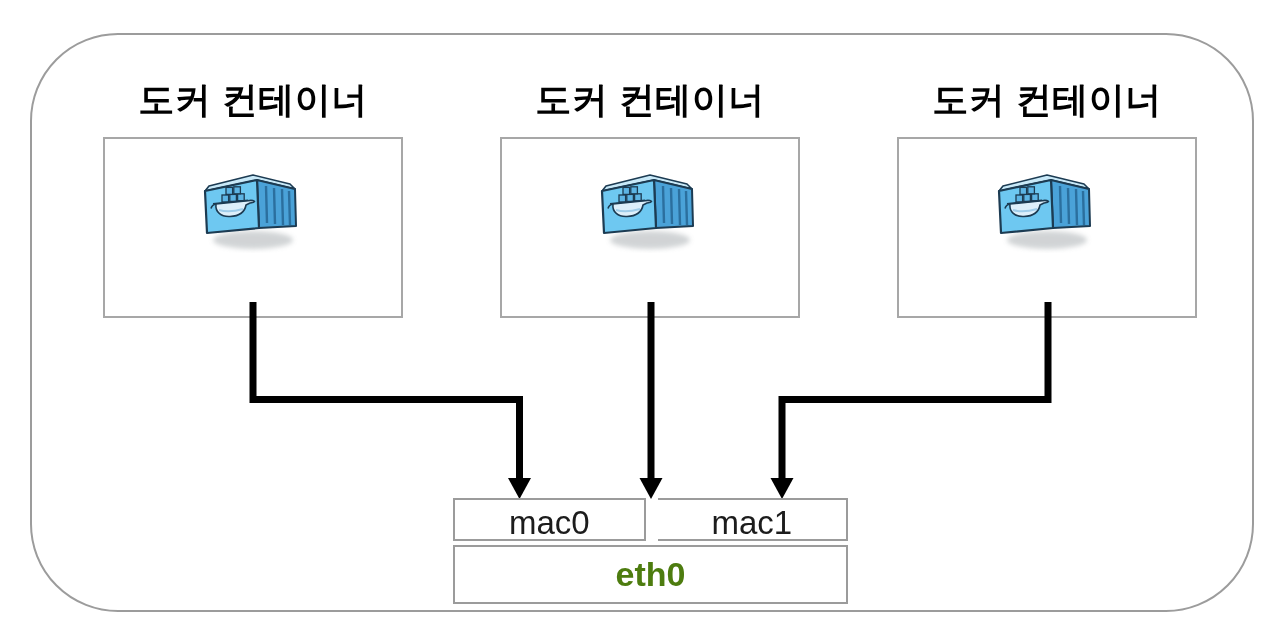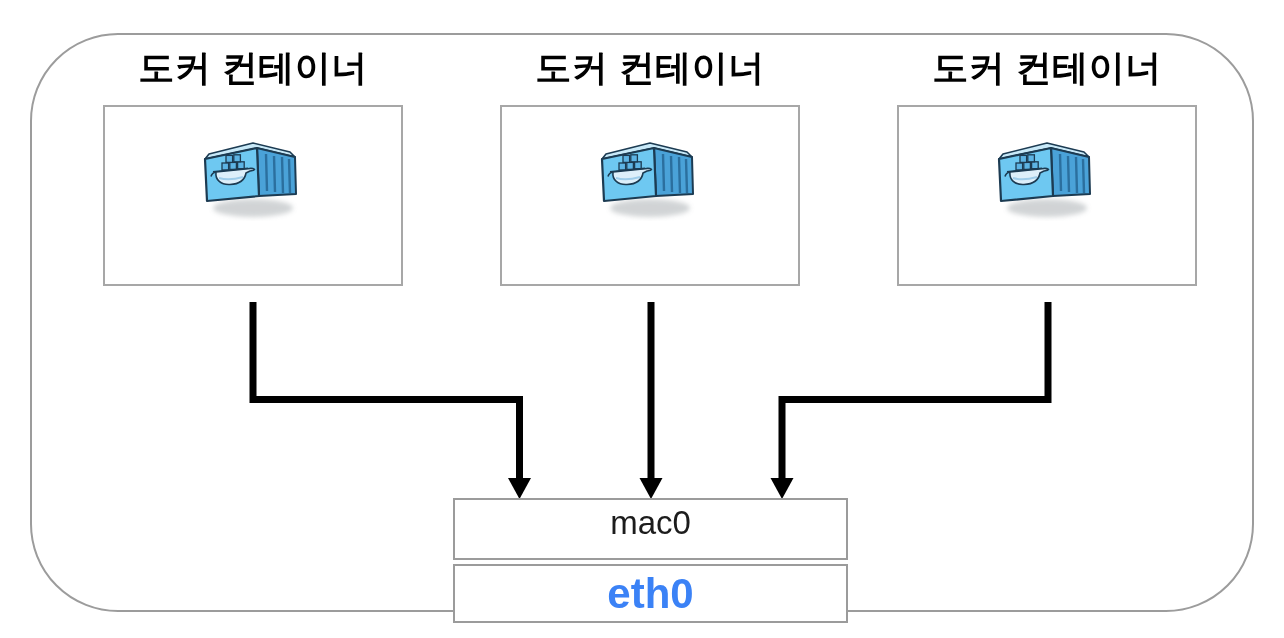--- a/index.html
+++ b/index.html
@@ -4,45 +4,45 @@
 <style>
   html,body{margin:0;padding:0;background:#ffffff;}
   .canvas{
     position:relative;width:1284px;height:638px;background:#ffffff;overflow:hidden;
     font-family:"Liberation Sans","DejaVu Sans",sans-serif;
   }
   .host-border{
     position:absolute;left:30px;top:33px;width:1224px;height:579px;
     border:2px solid #9c9c9c;border-radius:88px;box-sizing:border-box;background:#ffffff;
   }
-  .docker-container{position:absolute;top:46px;width:300px;}
+  .docker-container{position:absolute;top:78px;width:300px;}
   .dc1{left:103px;} .dc2{left:500px;} .dc3{left:897px;}
   .container-title{
     width:100%;height:44px;line-height:44px;text-align:center;
     font-size:36px;font-weight:700;color:#000000;letter-spacing:.5px;white-space:nowrap;
   }
   .container-box{
     margin-top:15px;width:300px;height:181px;box-sizing:border-box;
     border:2px solid #a7a7a7;background:#ffffff;
     display:flex;justify-content:center;align-items:flex-start;
   }
   .docker-icon{width:120px;height:88px;margin-top:26px;}
   .arrows{position:absolute;left:0;top:0;width:1284px;height:638px;pointer-events:none;}
   .nic{position:absolute;left:453px;top:498px;width:395px;}
-  .mac-row{display:flex;height:62px;gap:12px;}
+  .mac-row{display:flex;height:43px;gap:12px;}
   .mac-cell{
     flex:1;box-sizing:border-box;border:2px solid #9b9b9b;border-left:none;
     background:#ffffff;text-align:center;line-height:45px;
     font-size:33px;font-weight:400;color:#1c1c1c;
   }
   .mac-cell.first{border-left:2px solid #9b9b9b;}
   .eth-row{
     margin-top:4px;height:59px;box-sizing:border-box;border:2px solid #9b9b9b;
     background:#ffffff;text-align:center;line-height:55px;
-    font-size:42px;font-weight:700;color:#3b82f6;
+    font-size:34px;font-weight:700;color:#4d7c0f;
   }
   .defs-svg{position:absolute;width:0;height:0;}
 </style>
 </head>
 <body>
 
 <div class="canvas">
 
   <svg class="defs-svg" aria-hidden="true">
     <defs>
@@ -110,17 +110,18 @@
     </g>
     <g>
       <path d="M1048,302 L1048,399.5 L782,399.5 L782,481" fill="none" stroke="#000000" stroke-width="7"></path>
       <polygon points="770.5,478 793.5,478 782,499" fill="#000000"></polygon>
     </g>
   </svg>
 
   <div class="nic">
     <div class="mac-row">
       <div class="mac-cell first">mac0</div>
+      <div class="mac-cell">mac1</div>
     </div>
     <div class="eth-row">eth0</div>
   </div>
 
 </div>
 
 </body></html>

